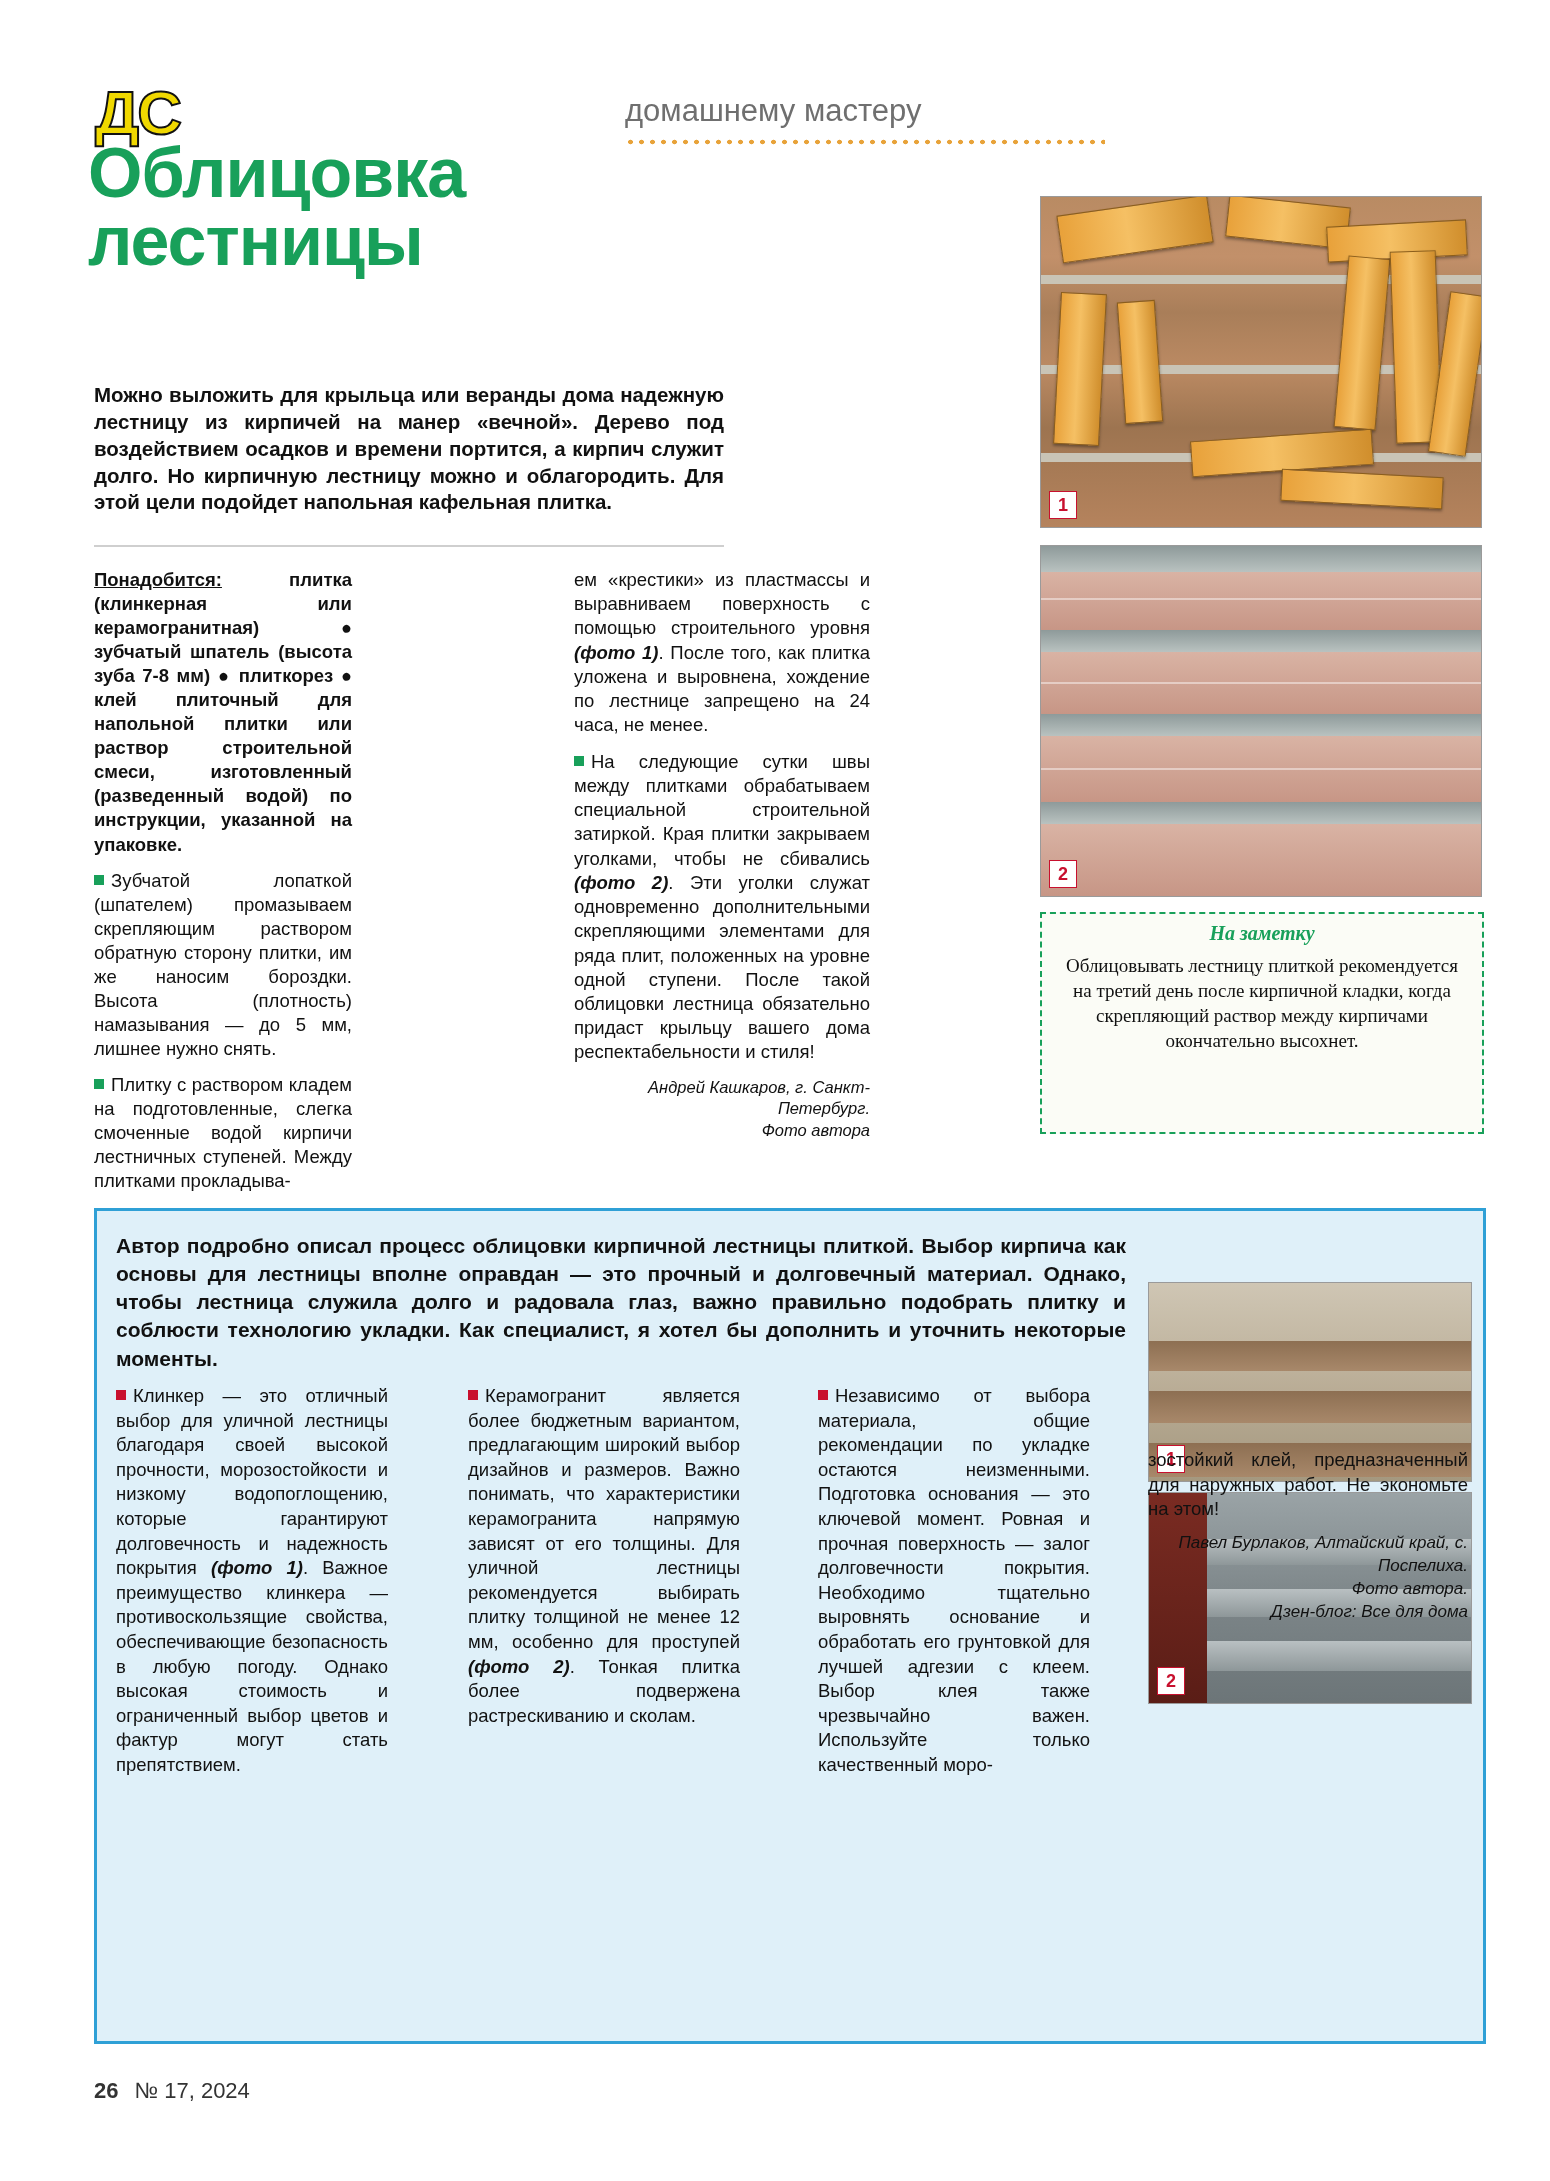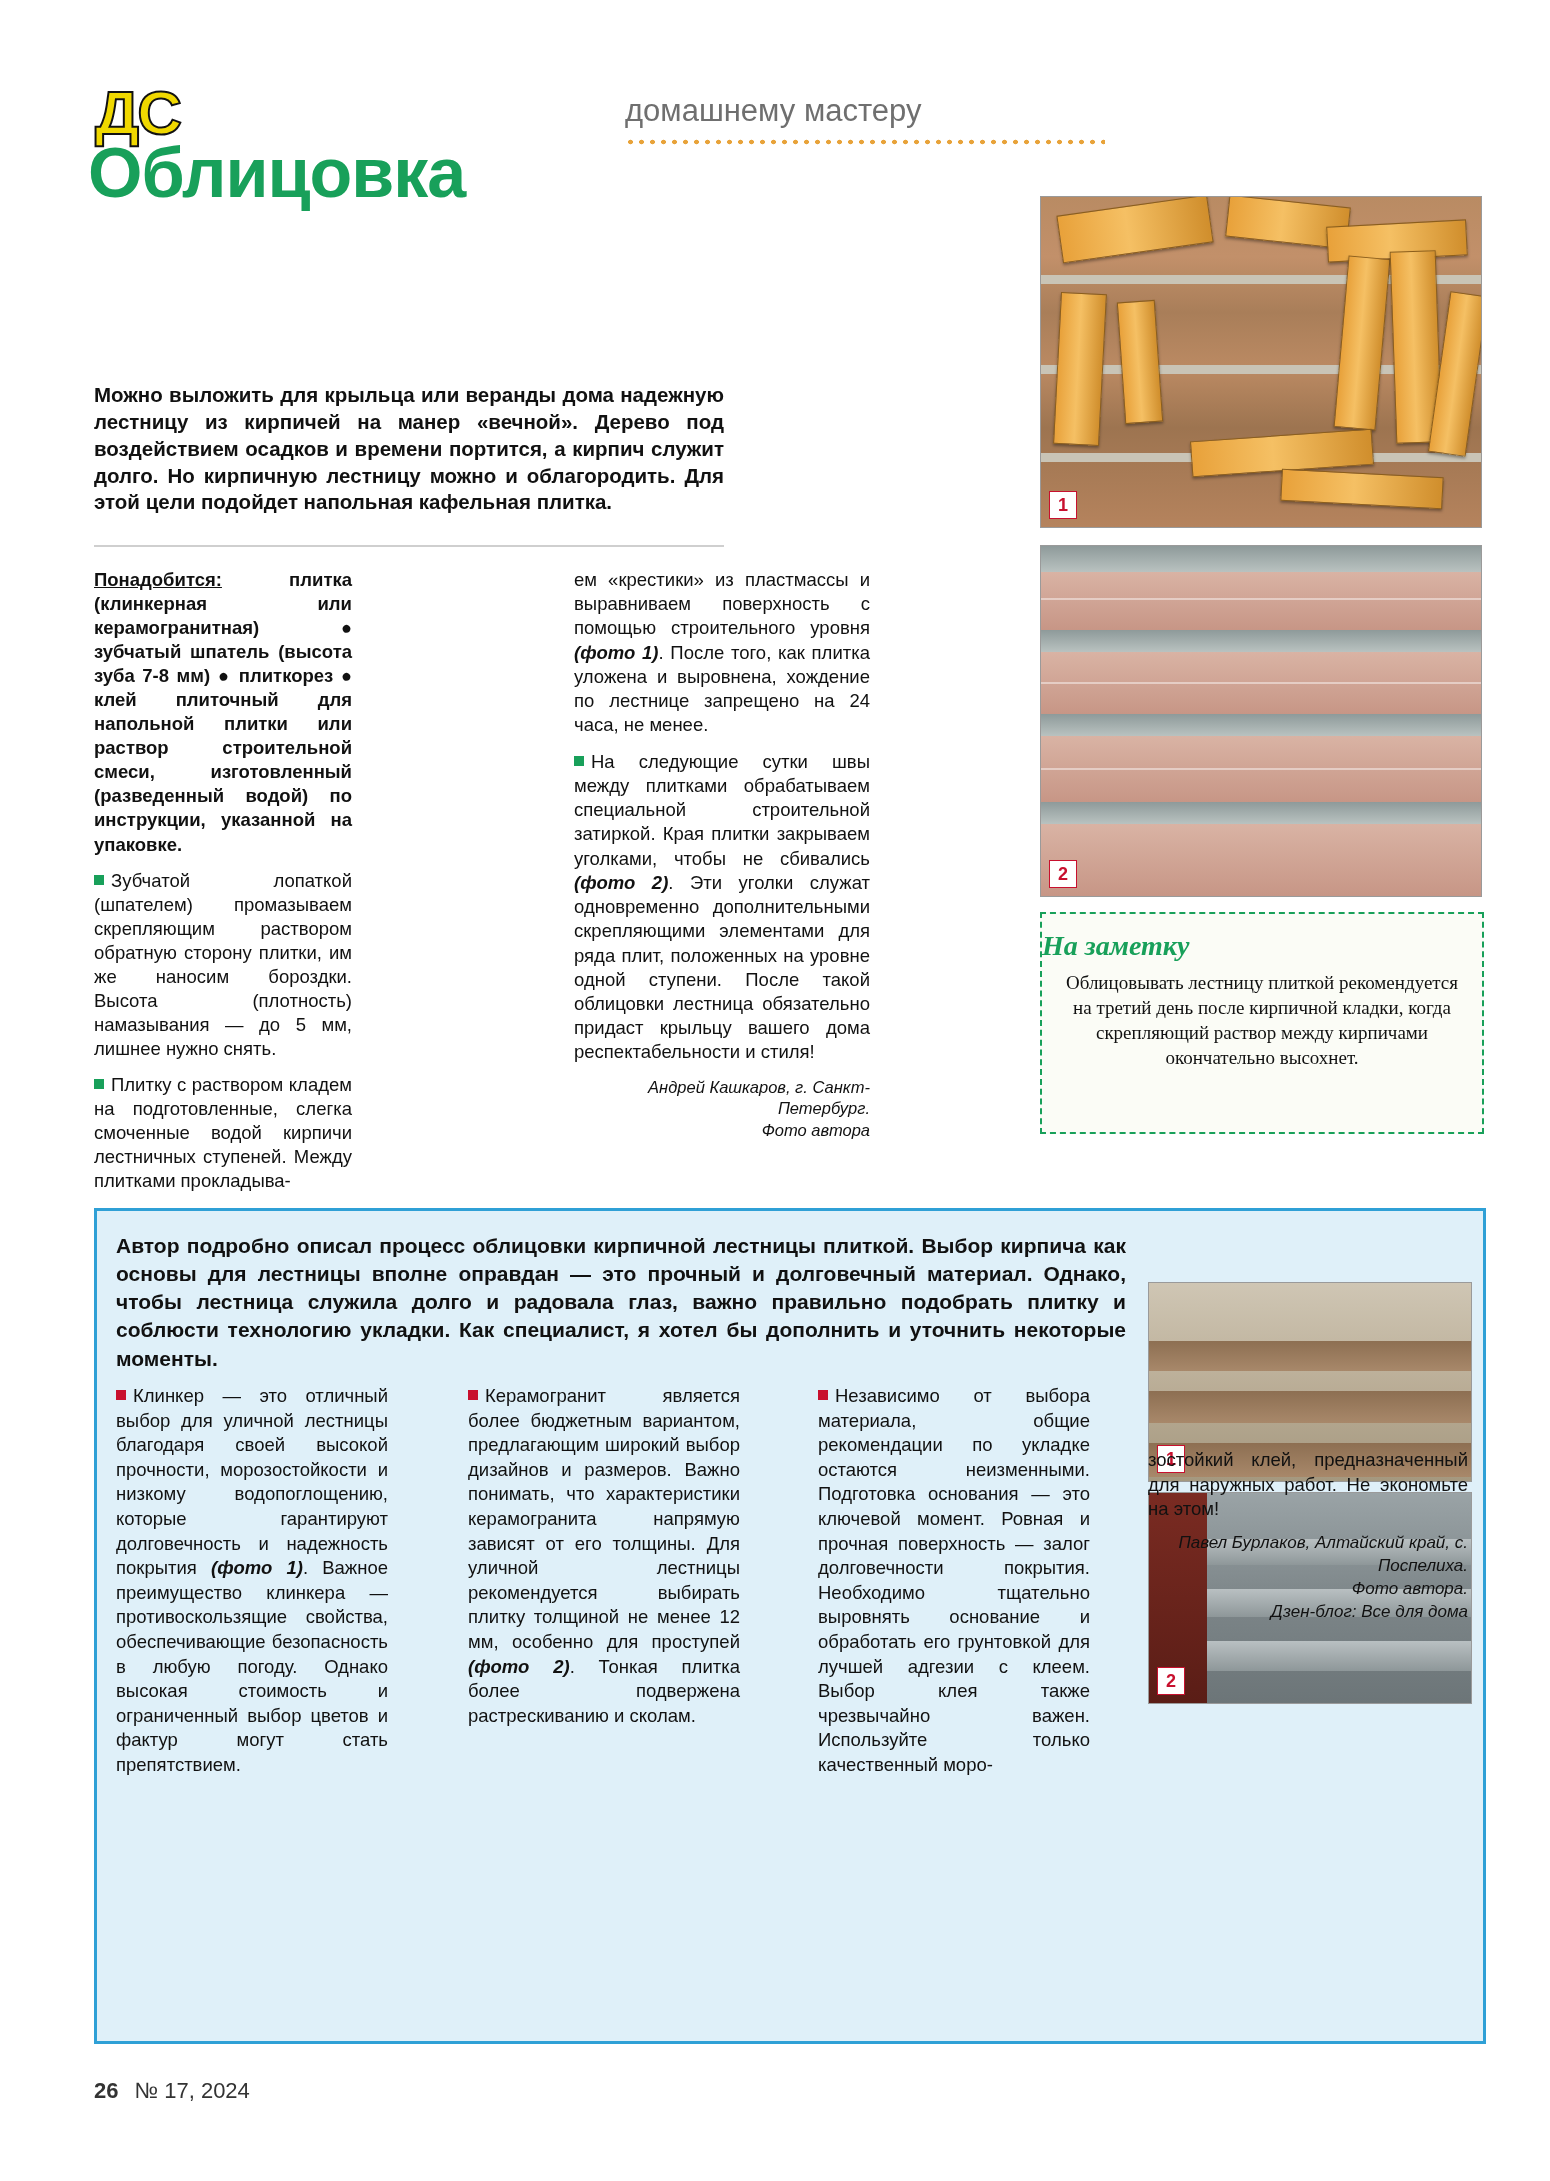--- a/index.html
+++ b/index.html
@@ -116,23 +116,23 @@
   .p2-tread{position:absolute;left:0;right:0;background:linear-gradient(180deg,#d9b3a4,#c79686);}
   .p2-riser{position:absolute;left:0;right:0;background:linear-gradient(180deg,#8e9a9a,#b9c2c0);}
   .p2-seam{position:absolute;left:0;right:0;height:2px;background:rgba(255,255,255,.45);}
 
   
   .note{
     position:absolute;left:1040px;top:912px;width:440px;height:218px;
     border:2px dashed #18a05a;background:#fbfcf6;
   }
   .note-title{
-    text-align:left;margin-top:16px;
+    text-align:center;margin-top:8px;
     font-family:"Liberation Serif", serif;
-    font-style:italic;font-weight:bold;font-size:28px;color:#18a05a;
+    font-style:italic;font-weight:bold;font-size:20px;color:#18a05a;
   }
   .note-body{
     margin:8px 22px 0 22px;text-align:center;
     font-family:"Liberation Serif", serif;
     font-size:19px;line-height:1.32;color:#111;
   }
 
   
   .cons-wrap{
     position:absolute;left:94px;top:1208px;width:1386px;height:830px;
@@ -192,20 +192,21 @@
 <div class="page">
 
   <div class="masthead">
     <div class="ds-logo">ДС</div>
     <div class="dommasteru">домашнему мастеру</div>
     <div class="dots"></div>
   </div>
 
   <div class="headline">
     <span class="l2">Облицовка</span>
+    <span class="l2">лестницы</span>
   </div>
 
   <div class="lede">Можно выложить для крыльца или веранды дома надежную лестницу из кирпичей на манер «вечной». Дерево под воздействием осадков и времени портится, а кирпич служит долго. Но кирпичную лестницу можно и облагородить. Для этой цели подойдет напольная кафельная плитка.</div>
   <div class="rule1"></div>
 
   <div class="col-left">
     <div>
       <span class="need-head">Понадобится:</span><span class="need"> плитка (клинкерная или керамогранитная) ● зубчатый шпатель (высота зуба 7-8 мм) ● плиткорез ● клей плиточный для напольной плитки или раствор строительной смеси, изготовленный (разведенный водой) по инструкции, указанной на упаковке.</span>
     </div>
     <div class="para">

